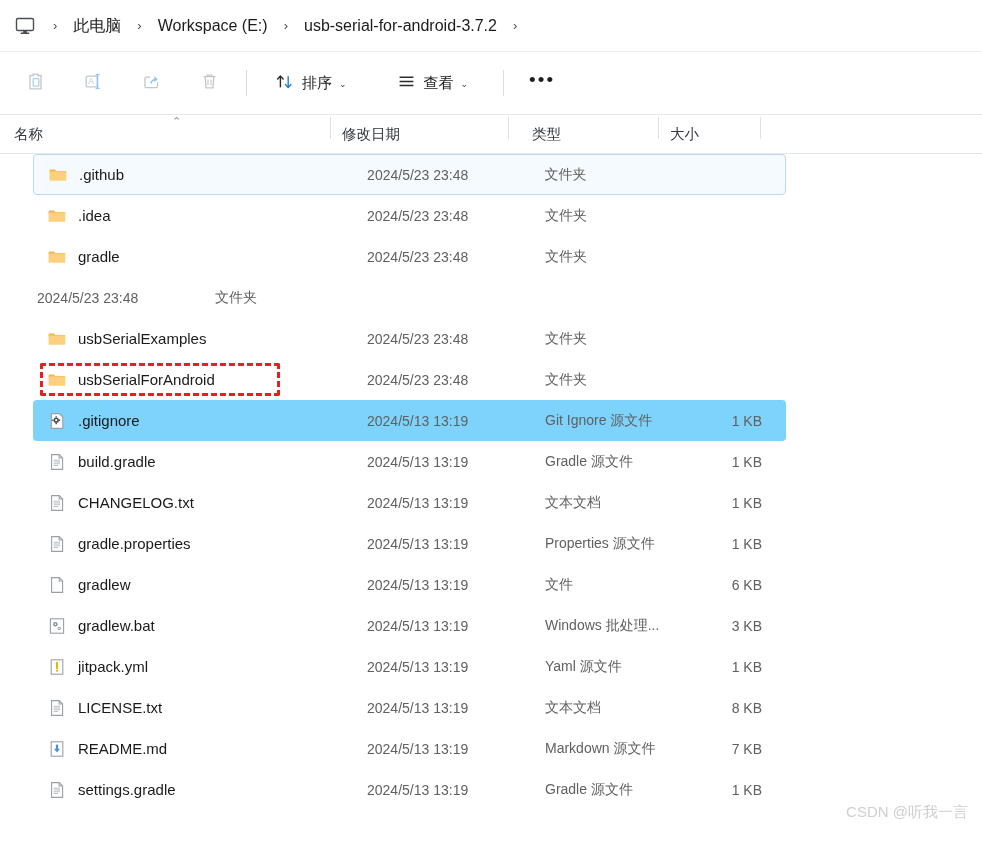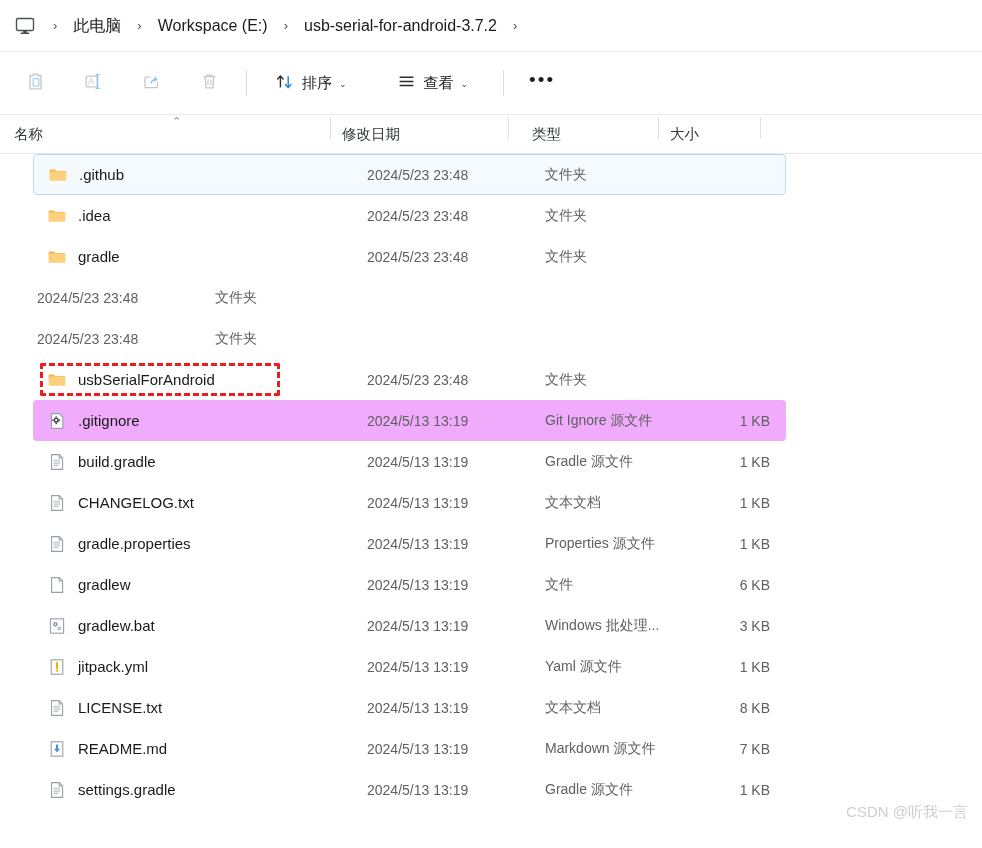--- a/index.html
+++ b/index.html
@@ -122,21 +122,21 @@
     margin-left: 33px;
   }
   .row {
     position: relative;
     height: 41px;
     display: flex;
     align-items: center;
     width: 753px;
     border-radius: 4px;
   }
-  .row.selected { background: #f0abfc; }
+  .row.selected { background: #7dd3fc; }
   .row.hovered {
     border: 1px solid #bcd9f2;
     background: #f5fafe;
   }
   .cell-name {
     width: 330px;
     display: flex;
     align-items: center;
     padding-left: 14px;
     overflow: hidden;
@@ -145,21 +145,21 @@
     width: 178px;
     padding-left: 4px;
   }
   .cell-type {
     width: 150px;
     padding-left: 4px;
   }
   .cell-size {
     width: 95px;
     text-align: right;
-    padding-right: 16px;
+    padding-right: 24px;
   }
   .name-text {
     font-size: 15px;
     color: #1a1a1a;
     margin-left: 11px;
     white-space: nowrap;
   }
   .meta-text {
     font-size: 14px;
     color: #606060;
@@ -351,20 +351,29 @@
       <div class="cell-date"><span class="meta-text">2024/5/23 23:48</span></div>
       <div class="cell-type"><span class="meta-text">文件夹</span></div>
       <div class="cell-size"><span class="meta-text"></span></div>
     </div>
     <div class="row">
       <div class="cell-date"><span class="meta-text">2024/5/23 23:48</span></div>
       <div class="cell-type"><span class="meta-text">文件夹</span></div>
       <div class="cell-size"><span class="meta-text"></span></div>
     </div>
     <div class="row">
+      <div class="cell-name">
+        <span class="icon-wrap">
+          <svg width="20" height="20" viewBox="0 0 20 20">
+            <path d="M1.6 5.4a.9.9 0 0 1 .9-.9h4.4l1.4 1.5h9.1a.9.9 0 0 1 .9.9v1.0H1.6z" fill="#f3b74a"></path>
+            <path d="M1.6 6.6h16.7v8.3a.9.9 0 0 1-.9.9H2.5a.9.9 0 0 1-.9-.9z" fill="#fdd07d"></path>
+          </svg>
+        </span>
+        <span class="name-text">usbSerialExamples</span>
+      </div>
       <div class="cell-date"><span class="meta-text">2024/5/23 23:48</span></div>
       <div class="cell-type"><span class="meta-text">文件夹</span></div>
       <div class="cell-size"><span class="meta-text"></span></div>
     </div>
     <div class="row">
       <div class="cell-name">
         <span class="icon-wrap">
           <svg width="20" height="20" viewBox="0 0 20 20">
             <path d="M1.6 5.4a.9.9 0 0 1 .9-.9h4.4l1.4 1.5h9.1a.9.9 0 0 1 .9.9v1.0H1.6z" fill="#f3b74a"></path>
             <path d="M1.6 6.6h16.7v8.3a.9.9 0 0 1-.9.9H2.5a.9.9 0 0 1-.9-.9z" fill="#fdd07d"></path>

